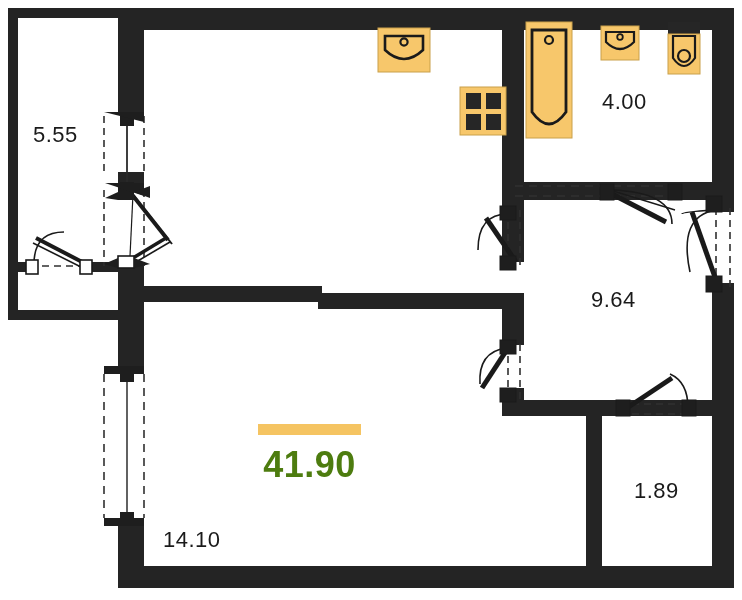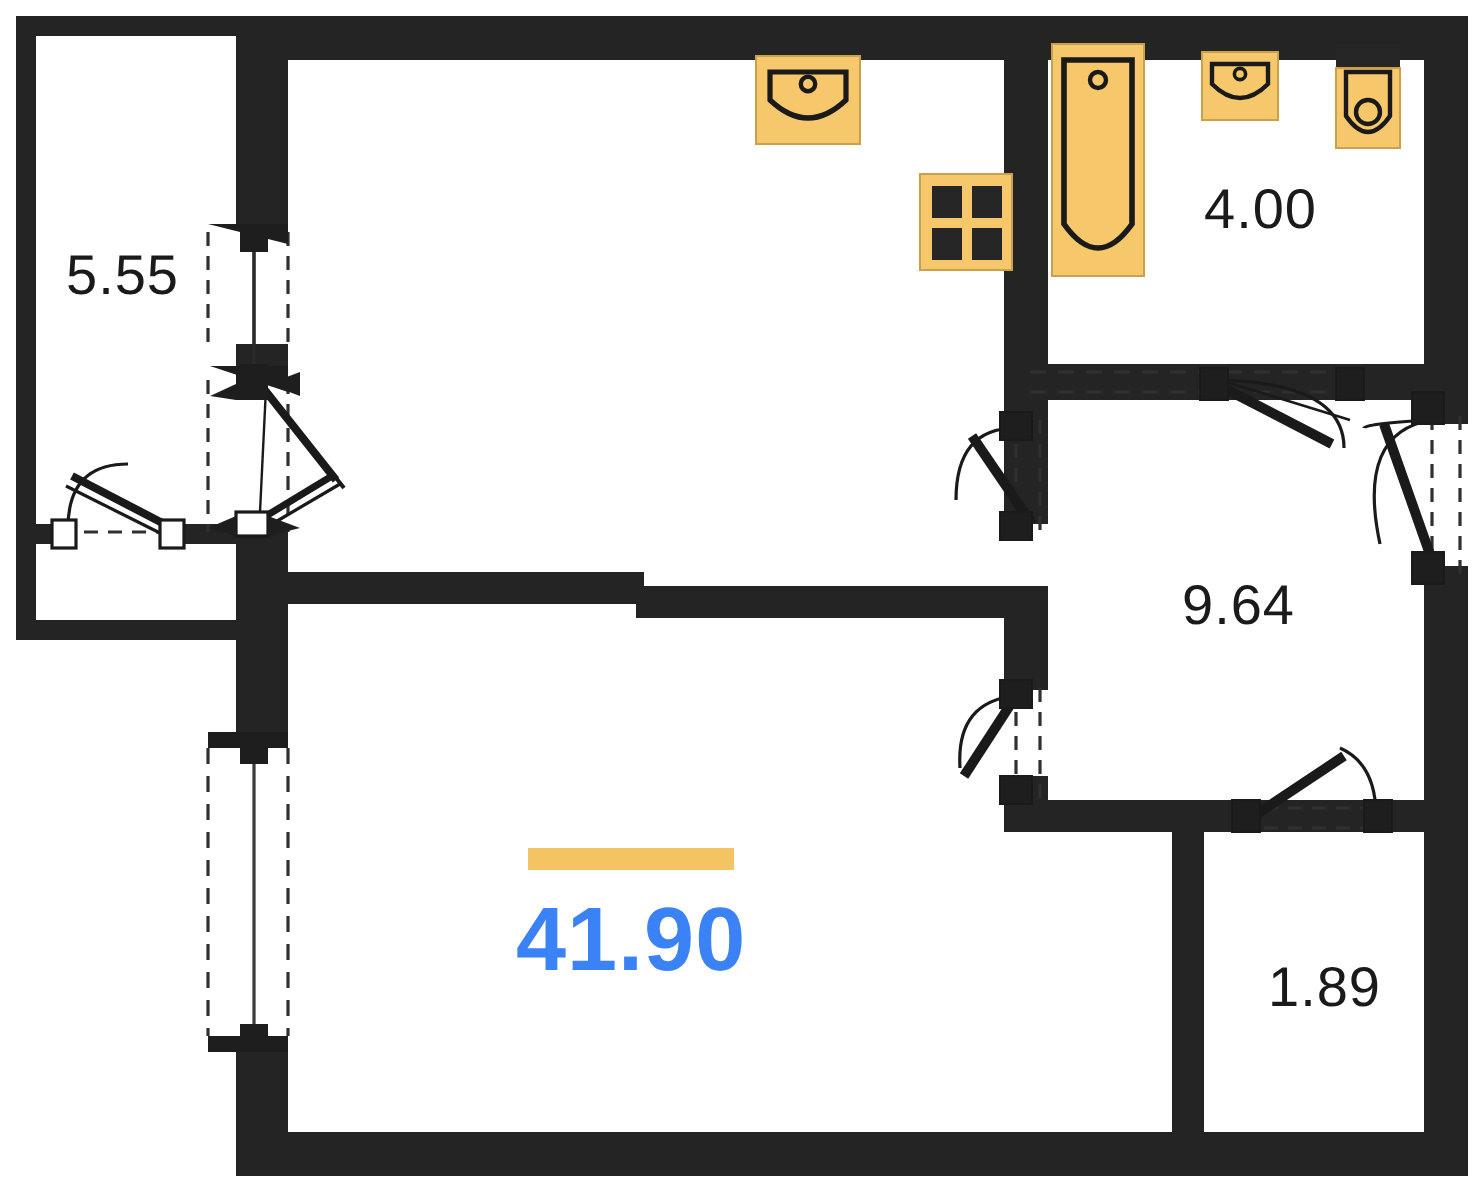--- a/index.html
+++ b/index.html
@@ -20,21 +20,21 @@
     background: #ffffff;
   }
   #plan-svg {
     display: block;
     width: 742px;
     height: 600px;
   }
   .room-label {
     position: absolute;
     font-family: "Liberation Sans", sans-serif;
-    font-size: 28px;
+    font-size: 22px;
     font-weight: 400;
     color: #1a1a1a;
     letter-spacing: 0.5px;
     white-space: nowrap;
     user-select: none;
   }
   .total-block {
     position: absolute;
     display: flex;
     flex-direction: column;
@@ -42,23 +42,23 @@
     user-select: none;
   }
   .total-bar {
     width: 103px;
     height: 11px;
     background: #F5C462;
     margin-bottom: 9px;
   }
   .total-value {
     font-family: "Liberation Sans", sans-serif;
-    font-size: 45px;
+    font-size: 36px;
     font-weight: bold;
-    color: #3b82f6;
+    color: #4d7c0f;
     letter-spacing: 0.5px;
   }
 </style>
 </head>
 <body>
 
 <div id="floorplan">
 
   <svg id="plan-svg" viewBox="0 0 742 600" xmlns="http://www.w3.org/2000/svg">
 
@@ -249,20 +249,21 @@
 
   </svg>
 
   <div class="room-label" style="left:33px;  top:122px;">5.55</div>
 
 
   <div class="room-label" style="left:602px; top:89px;">4.00</div>
 
   <div class="room-label" style="left:591px; top:287px;">9.64</div>
 
+  <div class="room-label" style="left:163px; top:527px;">14.10</div>
 
   <div class="room-label" style="left:634px; top:478px;">1.89</div>
 
   <div class="total-block" style="left:258px; top:424px;">
     <div class="total-bar"></div>
     <div class="total-value">41.90</div>
   </div>
 
 </div>
 

